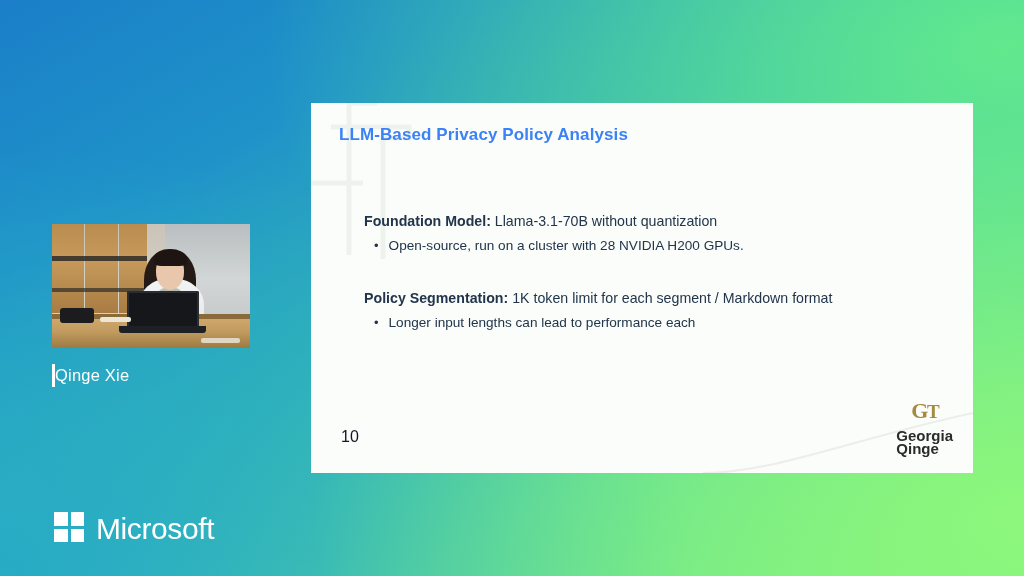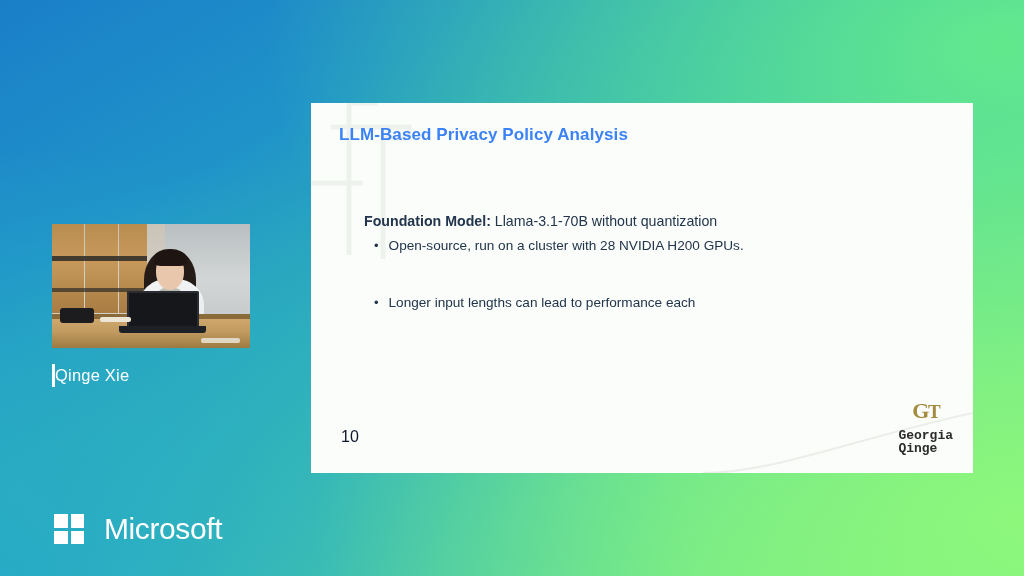--- a/index.html
+++ b/index.html
@@ -121,21 +121,21 @@
   #name-text {
     color: #ffffff;
     font-size: 16.5px;
     letter-spacing: .2px;
   }
 
   
   #ms-logo {
     position: absolute;
     left: 54px; top: 512px;
-    display: flex; align-items: center; gap: 20px;
+    display: flex; align-items: flex-start; gap: 12px;
   }
   #ms-squares {
     width: 30px; height: 30px;
     display: grid;
     grid-template-columns: 1fr 1fr;
     grid-template-rows: 1fr 1fr;
     gap: 3px;
   }
   #ms-squares i { background: #ffffff; display: block; }
   #ms-wordmark {
@@ -208,24 +208,24 @@
   #gt-mark {
     font-family: "Liberation Serif", serif;
     font-weight: bold;
     font-size: 22px;
     color: #a58b3f;
     letter-spacing: -1.5px;
     line-height: 1;
   }
   #gt-mark span.t { font-size: 19px; }
   #gt-words {
-    font-family: Liberation Mono, monospace;
+    font-family: Liberation Sans, sans-serif;
     font-weight: bold;
     color: #2b2b2b;
-    font-size: 13px;
+    font-size: 15px;
     line-height: 12.5px;
   }
 </style>
 </head>
 <body>
 
 <div id="stage">
 
   <div id="video-panel">
     <div class="vid-layer vid-wall"></div>
@@ -280,20 +280,23 @@
       <div class="block-head">
         <b>Foundation Model:</b><span> Llama-3.1-70B without quantization</span>
       </div>
       <div class="block-bullet">
         <span class="bullet-dot">•</span>
         <span>Open-source, run on a cluster with 28 NVIDIA H200 GPUs.</span>
       </div>
     </div>
 
     <div class="block" id="block-policy">
+      <div class="block-head">
+        <b>Policy Segmentation:</b><span> 1K token limit for each segment / Markdown format</span>
+      </div>
       <div class="block-bullet">
         <span class="bullet-dot">•</span>
         <span>Longer input lengths can lead to performance each</span>
       </div>
     </div>
 
     <div id="slide-number">10</div>
 
     <svg id="slide-swoosh" viewBox="0 0 270 90" preserveAspectRatio="none">
       <path d="M0 90 C 70 90, 150 56, 270 30" fill="none" stroke="#eceee9" stroke-width="2"></path>

